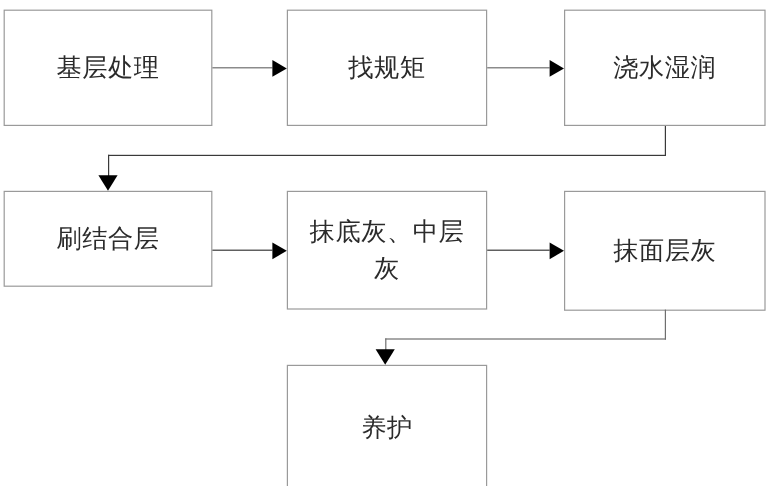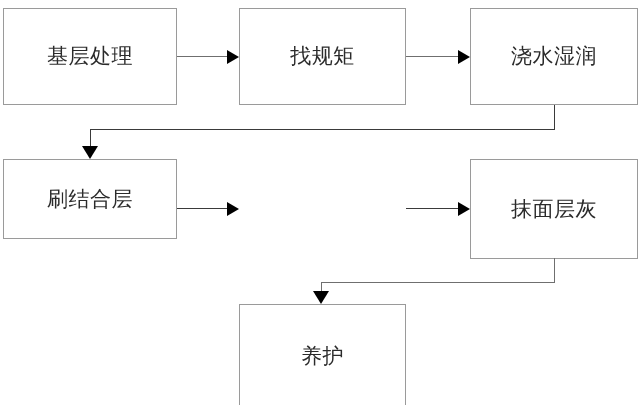--- a/index.html
+++ b/index.html
@@ -74,20 +74,24 @@
   </div>
 
   <div class="node" style="left:470px; top:8px; width:168px; height:97px;">
     <span class="node-label">浇水湿润</span>
   </div>
 
   <div class="node" style="left:3px; top:159px; width:174px; height:80px;">
     <span class="node-label">刷结合层</span>
   </div>
 
+  <div class="node" style="left:239px; top:159px; width:167px; height:99px;">
+    <span class="node-label">抹底灰、中层
+灰</span>
+  </div>
 
   <div class="node" style="left:470px; top:159px; width:168px; height:100px;">
     <span class="node-label">抹面层灰</span>
   </div>
 
   <div class="node" style="left:239px; top:304px; width:167px; height:105px;">
     <span class="node-label">养护</span>
   </div>
 
   <div class="conn h" style="left:177px; top:56px; width:50px;"></div>

